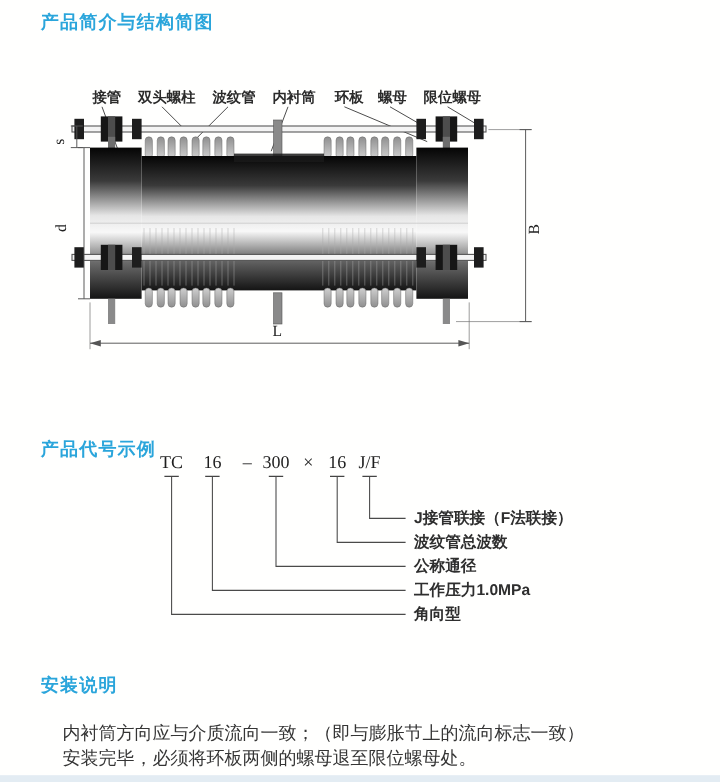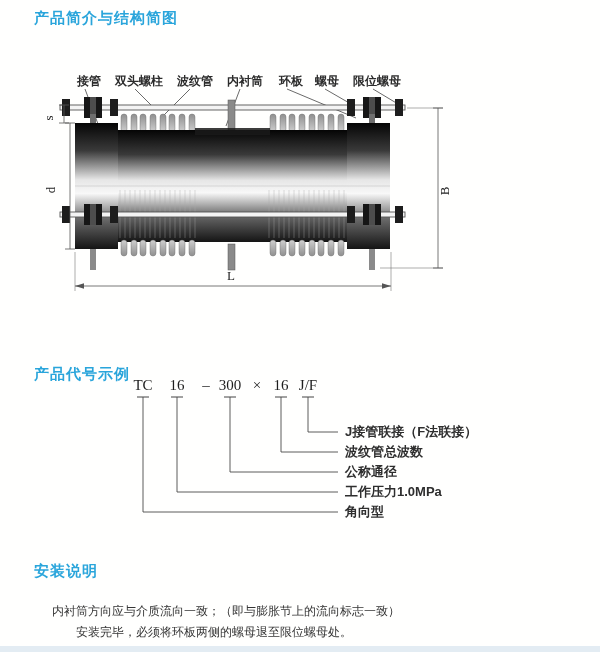--- a/index.html
+++ b/index.html
@@ -7,23 +7,23 @@
     position:relative;width:600px;height:652px;background:#fffffe;
     font-family:"Liberation Sans","DejaVu Sans",sans-serif;overflow:hidden;
   }
   .sec-title{
     position:absolute;left:34px;margin:0;
     font-size:15px;font-weight:bold;color:#2aa5db;letter-spacing:1px;font-family:Liberation Serif, serif;
   }
   #t1{top:9px;} #t2{top:365px;} #t3{top:562px;}
   .install-text{
     position:absolute;left:52px;width:500px;
-    font-size:12px;color:#353535;line-height:21px;
-  }
-  #install-l1{top:601px;} #install-l2{top:622px;margin-left:24px;}
+    font-size:15px;color:#353535;line-height:21px;
+  }
+  #install-l1{top:601px;} #install-l2{top:622px;}
   .footer-strip{
     position:absolute;left:0;bottom:0;width:600px;height:6px;background:#e3ecf3;
   }
   svg{position:absolute;}
   #diagram{left:40px;top:60px;}
   #codefig{left:60px;top:372px;}
   .part-label{font-size:12px;font-weight:600;fill:#2b2b2b;}
   .dim-label{font-family:"Liberation Serif","DejaVu Serif",serif;font-size:13px;fill:#222;}
   .leader{stroke:#444;stroke-width:0.8;fill:none;}
   .dimline{stroke:#555;stroke-width:0.8;fill:none;}

